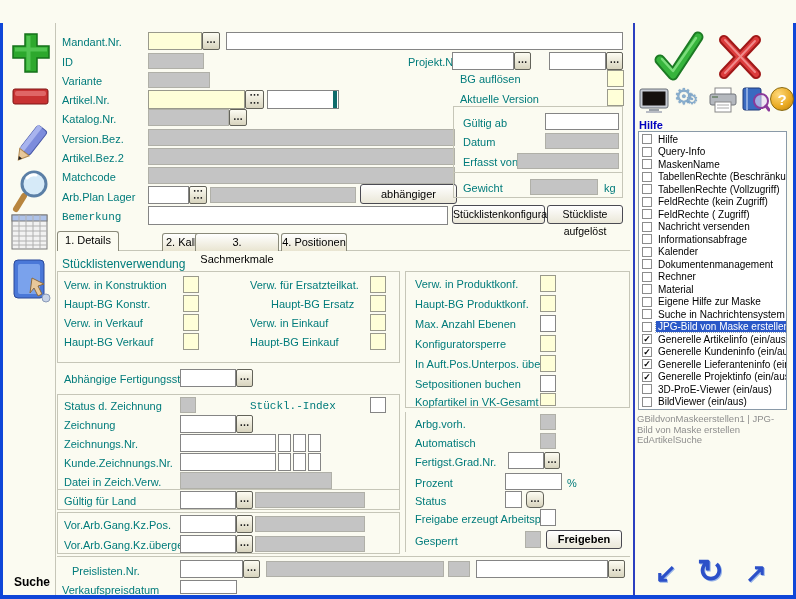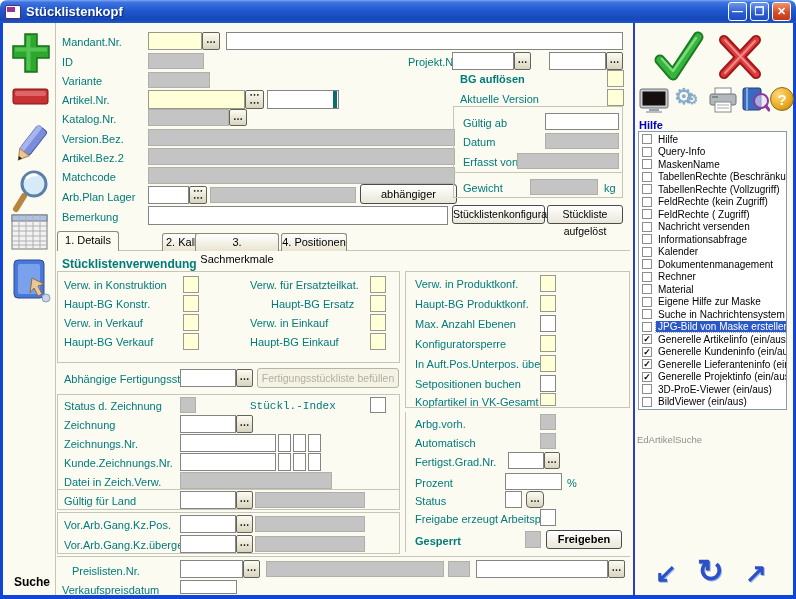--- a/index.html
+++ b/index.html
@@ -12,21 +12,21 @@
   .title-text{color:#fff;font-weight:bold;font-size:13px;text-shadow:1px 1px 1px #0A2A78;margin-left:5px;}
   .app-icon{width:16px;height:14px;background:#fff;border:1px solid #5A2A6A;position:relative;border-radius:2px;}
   .app-icon::after{content:"";position:absolute;left:1px;top:1px;width:8px;height:5px;background:#993399;}
   .capbtn{width:19px;height:19px;border-radius:3px;border:1px solid #fff;margin-left:3px;
     font-size:11px;font-weight:bold;color:#fff;text-align:center;line-height:17px;}
   .capbtn.min,.capbtn.max{background:linear-gradient(180deg,#6A96EC,#2A5CD0 60%,#1E4CC0);}
   .capbtn.close{background:linear-gradient(180deg,#F0926A,#DA4E26 55%,#C03A18);}
   .edge{position:absolute;background:#0F46D8;}
   
   .lbl{position:absolute;font-size:11px;color:#007B7B;white-space:nowrap;}
-  .lbl.b{font-weight:bold;}
+  .lbl.b{font-weight:normal;}
   .lbl.k{color:#000;}
   .fi{position:absolute;border:1px solid #9A9A8C;}
   .fy{background:#FFFFD8;}
   .fw{background:#FFFFFF;border-color:#858585;}
   .fg{background:#C4C4C4;border-color:#B0B0A8;}
   .dots{position:absolute;background:linear-gradient(180deg,#FDFCF2,#D8D4BE);border:1px solid #63635A;border-radius:2px;
     font-weight:bold;font-size:10px;color:#222;text-align:center;line-height:14px;}
   .xbtn{position:absolute;background:linear-gradient(180deg,#FFFFFF,#EAE7D8);border:1px solid #4A4A52;border-radius:3px;
     font-size:11px;color:#000;text-align:center;}
   .xbtn.dis{background:#F4F2E4;border-color:#B8B4A4;color:#B4B09C;}
@@ -55,29 +55,20 @@
   .help-circle{border-radius:50%;background:radial-gradient(circle at 35% 30%,#FFD97A,#E8A820 60%,#B07810);
     color:#fff;font-weight:bold;text-align:center;border:1px solid #8A6A10;}
   .gear-glyph{font-size:22px;color:#88AECE;text-shadow:0 0 1px #5A80A8;}
   .navarrow{position:absolute;color:#2C50C8;font-weight:bold;text-shadow:1px 1px 0 #9AB6E8;}
 </style>
 </head>
 <body>
 
 <div class="screen">
 
-  <div class="titlebar">
-    <div class="app-icon"></div>
-    <div class="title-text">Stücklistenkopf</div>
-    <div style="margin-left:auto;display:flex;">
-      <div class="capbtn min">—</div>
-      <div class="capbtn max">❐</div>
-      <div class="capbtn close">✕</div>
-    </div>
-  </div>
 
   <div class="edge" style="left:0;top:23px;width:3px;height:572px;"></div>
   <div class="edge" style="left:793px;top:23px;width:3px;height:572px;"></div>
   <div class="edge" style="left:0;top:595px;width:796px;height:4px;"></div>
 
   <div class="vl" style="left:55px;top:23px;height:572px;"></div>
 
   <div class="icon" style="left:12px;top:31px;">
     <svg width="38" height="44" viewBox="0 0 38 44">
       <path d="M13 3 h12 v12 h12 v12 H25 v14 H13 V27 H1 V15 h12 z" fill="#2DA82D" stroke="#15701A" stroke-width="1.5"></path>
@@ -170,21 +161,21 @@
   <div class="fi fg" style="left:148px;top:148px;width:307px;height:17px;"></div>
   <div class="lbl" style="left:62px;top:171px;">Matchcode</div>
   <div class="fi fg" style="left:148px;top:167px;width:307px;height:17px;"></div>
 
   <div class="lbl" style="left:62px;top:191px;">Arb.Plan Lager</div>
   <div class="fi fw" style="left:148px;top:186px;width:41px;height:18px;"></div>
   <div class="dots" style="left:189px;top:186px;width:18px;height:18px;line-height:7px;">⋯<br>⋯</div>
   <div class="fi fg" style="left:210px;top:187px;width:146px;height:16px;"></div>
   <div class="xbtn" style="left:360px;top:184px;width:97px;height:20px;line-height:18px;">abhängiger Arb.Plan</div>
 
-  <div class="lbl" style="left:62px;top:211px;">Bemerkung</div>
+  <div class="lbl" style="left:62px;top:211px;font-family:Liberation Mono, monospace;">Bemerkung</div>
   <div class="fi fw" style="left:148px;top:206px;width:300px;height:19px;"></div>
   <div class="xbtn" style="left:452px;top:205px;width:93px;height:19px;line-height:17px;font-size:10.5px;">Stücklistenkonfigurator</div>
   <div class="xbtn" style="left:547px;top:205px;width:76px;height:19px;line-height:17px;font-size:10.5px;">Stückliste aufgelöst</div>
 
   <div class="gbox" style="left:453px;top:106px;width:170px;height:92px;"></div>
   <div class="lbl" style="left:463px;top:117px;">Gültig ab</div>
   <div class="fi fw" style="left:545px;top:113px;width:74px;height:17px;"></div>
   <div class="lbl" style="left:463px;top:136px;">Datum</div>
   <div class="fi fg" style="left:545px;top:133px;width:74px;height:16px;"></div>
   <div class="lbl" style="left:463px;top:156px;">Erfasst von</div>
@@ -232,21 +223,20 @@
   <div class="lbl" style="left:415px;top:358px;">In Auft.Pos.Unterpos. übern.</div>
   <div class="fi fy" style="left:540px;top:355px;width:16px;height:17px;"></div>
   <div class="lbl" style="left:415px;top:378px;">Setpositionen buchen</div>
   <div class="fi fw" style="left:540px;top:375px;width:16px;height:17px;"></div>
   <div class="lbl" style="left:415px;top:396px;">Kopfartikel in VK-Gesamt</div>
   <div class="fi fy" style="left:540px;top:393px;width:16px;height:13px;"></div>
 
   <div class="lbl" style="left:64px;top:373px;">Abhängige Fertigungsstckl.</div>
   <div class="fi fw" style="left:180px;top:369px;width:56px;height:18px;"></div>
   <div class="dots" style="left:236px;top:369px;width:17px;height:18px;">…</div>
-  <div class="xbtn dis" style="left:257px;top:368px;width:142px;height:20px;line-height:18px;font-size:10.5px;">Fertigungsstückliste befüllen</div>
 
   <div class="gbox" style="left:57px;top:394px;width:343px;height:116px;"></div>
   <div class="lbl" style="left:64px;top:400px;">Status d. Zeichnung</div>
   <div class="fi fg" style="left:180px;top:397px;width:16px;height:16px;"></div>
   <div class="lbl" style="left:250px;top:400px;font-family:Liberation Mono, monospace;">Stückl.-Index</div>
   <div class="fi fw" style="left:370px;top:397px;width:16px;height:16px;"></div>
   <div class="lbl" style="left:64px;top:419px;">Zeichnung</div>
   <div class="fi fw" style="left:180px;top:415px;width:56px;height:18px;"></div>
   <div class="dots" style="left:236px;top:415px;width:17px;height:18px;">…</div>
   <div class="lbl" style="left:64px;top:438px;">Zeichnungs.Nr.</div>
@@ -449,19 +439,20 @@
     <div class="li">
         <span class="cb"></span>
         <span class="lit">3D-ProE-Viewer (ein/aus)</span>
       </div>
     <div class="li">
         <span class="cb"></span>
         <span class="lit">BildViewer (ein/aus)</span>
       </div>
   </div>
 
+  <div class="foot" style="left:637px;top:413px;width:152px;">GBildvonMaskeerstellen1 | JPG-Bild von Maske erstellen</div>
   <div class="foot" style="left:637px;top:434px;width:152px;">EdArtikelSuche</div>
 
   <div class="navarrow" style="left:655px;top:558px;font-size:26px;">↙</div>
   <div class="navarrow" style="left:697px;top:552px;font-size:32px;">↻</div>
   <div class="navarrow" style="left:745px;top:558px;font-size:26px;">↗</div>
 
 </div>
 
 </body></html>

